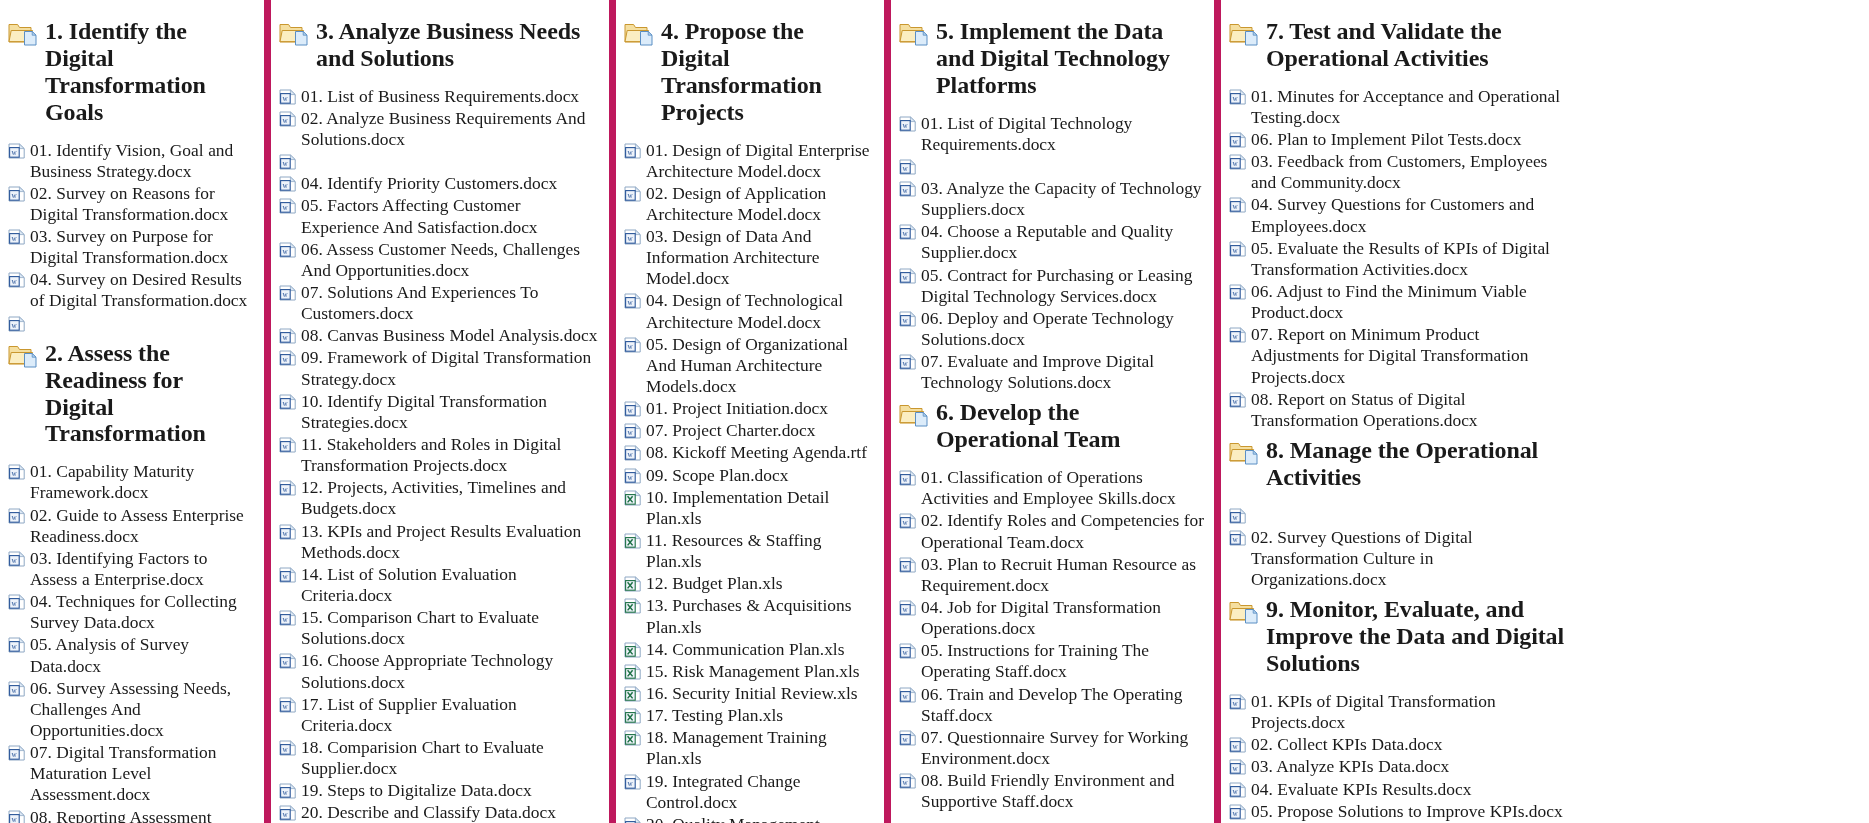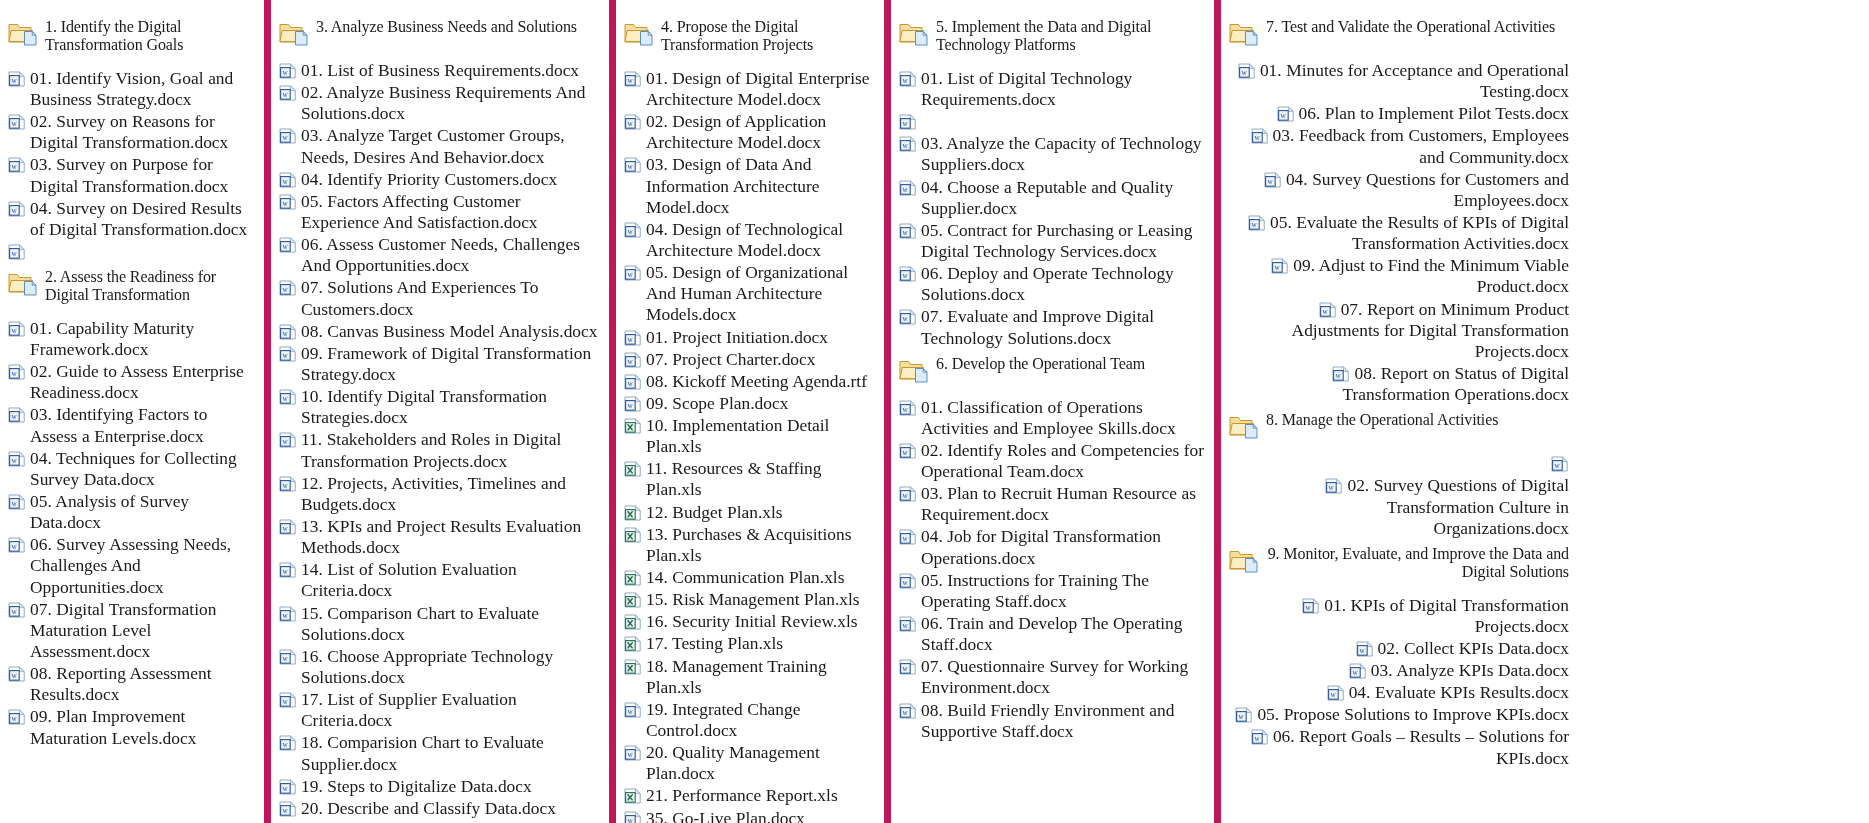--- a/index.html
+++ b/index.html
@@ -20,33 +20,33 @@
     padding:18px 8px 0 8px;
     position:relative;
     height:823px;
     overflow:hidden;
   }
   .col + .col{ border-left:7px solid #be185d; }
   .col-1{width:264px;}
   .col-2{width:345px;}
   .col-3{width:275px;}
   .col-4{width:330px;}
-  .col-5{width:363px;text-align:right;}
+  .col-5{width:363px;}
 
   
   .section{ margin-bottom:2px; }
   .sec-head{
     display:flex;
     align-items:flex-start;
     margin:6px 0 14px 0;
   }
   .section.first .sec-head{ margin-top:0; }
   .sec-title{
-    font-weight:normal;
-    font-size:16px;
+    font-weight:bold;
+    font-size:24px;
     line-height:1.12;
     letter-spacing:-0.1px;
     padding-left:7px;
     text-indent:0;
   }
   
   .files{ margin:0; padding:0; list-style:none; }
   .file{
     font-size:17.4px;
     line-height:1.215;
@@ -216,21 +216,21 @@
                 <path d="M1 1 L11.4 1 L16.2 5.6 L16.2 15 L1 15 Z" fill="#ffffff" stroke="#8fa8c4" stroke-width="1"></path>
                 <path d="M11.4 1 L16.2 5.6 L11.4 5.6 Z" fill="#dce8f5" stroke="#8fa8c4" stroke-width="0.8"></path>
                 <rect x="1.6" y="4.6" width="9.6" height="9.6" fill="#eef3fa" stroke="#2a5699" stroke-width="1.1"></rect>
                 <text x="6.1" y="11.6" font-size="7.2" font-family="Liberation Serif, serif" text-anchor="middle" fill="#2a5699">w</text>
               </svg></span><span class="lbl">02. Analyze Business Requirements And Solutions.docx</span></li>
           <li class="file"><span class="ico"><svg width="18" height="16" viewBox="0 0 18 16">
                 <path d="M1 1 L11.4 1 L16.2 5.6 L16.2 15 L1 15 Z" fill="#ffffff" stroke="#8fa8c4" stroke-width="1"></path>
                 <path d="M11.4 1 L16.2 5.6 L11.4 5.6 Z" fill="#dce8f5" stroke="#8fa8c4" stroke-width="0.8"></path>
                 <rect x="1.6" y="4.6" width="9.6" height="9.6" fill="#eef3fa" stroke="#2a5699" stroke-width="1.1"></rect>
                 <text x="6.1" y="11.6" font-size="7.2" font-family="Liberation Serif, serif" text-anchor="middle" fill="#2a5699">w</text>
-              </svg></span><span class="lbl">03. Analyze Target Customer Groups, Needs, Desires And Behavior.docx</span></li>
+              </svg></span></li>
           <li class="file"><span class="ico"><svg width="18" height="16" viewBox="0 0 18 16">
                 <path d="M1 1 L11.4 1 L16.2 5.6 L16.2 15 L1 15 Z" fill="#ffffff" stroke="#8fa8c4" stroke-width="1"></path>
                 <path d="M11.4 1 L16.2 5.6 L11.4 5.6 Z" fill="#dce8f5" stroke="#8fa8c4" stroke-width="0.8"></path>
                 <rect x="1.6" y="4.6" width="9.6" height="9.6" fill="#eef3fa" stroke="#2a5699" stroke-width="1.1"></rect>
                 <text x="6.1" y="11.6" font-size="7.2" font-family="Liberation Serif, serif" text-anchor="middle" fill="#2a5699">w</text>
               </svg></span><span class="lbl">04. Identify Priority Customers.docx</span></li>
           <li class="file"><span class="ico"><svg width="18" height="16" viewBox="0 0 18 16">
                 <path d="M1 1 L11.4 1 L16.2 5.6 L16.2 15 L1 15 Z" fill="#ffffff" stroke="#8fa8c4" stroke-width="1"></path>
                 <path d="M11.4 1 L16.2 5.6 L11.4 5.6 Z" fill="#dce8f5" stroke="#8fa8c4" stroke-width="0.8"></path>
                 <rect x="1.6" y="4.6" width="9.6" height="9.6" fill="#eef3fa" stroke="#2a5699" stroke-width="1.1"></rect>
@@ -648,21 +648,21 @@
                 <path d="M1 1 L11.4 1 L16.2 5.6 L16.2 15 L1 15 Z" fill="#ffffff" stroke="#8fa8c4" stroke-width="1"></path>
                 <path d="M11.4 1 L16.2 5.6 L11.4 5.6 Z" fill="#dce8f5" stroke="#8fa8c4" stroke-width="0.8"></path>
                 <rect x="1.6" y="4.6" width="9.6" height="9.6" fill="#eef3fa" stroke="#2a5699" stroke-width="1.1"></rect>
                 <text x="6.1" y="11.6" font-size="7.2" font-family="Liberation Serif, serif" text-anchor="middle" fill="#2a5699">w</text>
               </svg></span><span class="lbl">05. Evaluate the Results of KPIs of Digital Transformation Activities.docx</span></li>
           <li class="file"><span class="ico"><svg width="18" height="16" viewBox="0 0 18 16">
                 <path d="M1 1 L11.4 1 L16.2 5.6 L16.2 15 L1 15 Z" fill="#ffffff" stroke="#8fa8c4" stroke-width="1"></path>
                 <path d="M11.4 1 L16.2 5.6 L11.4 5.6 Z" fill="#dce8f5" stroke="#8fa8c4" stroke-width="0.8"></path>
                 <rect x="1.6" y="4.6" width="9.6" height="9.6" fill="#eef3fa" stroke="#2a5699" stroke-width="1.1"></rect>
                 <text x="6.1" y="11.6" font-size="7.2" font-family="Liberation Serif, serif" text-anchor="middle" fill="#2a5699">w</text>
-              </svg></span><span class="lbl">09. Adjust to Find the Minimum Viable Product.docx</span></li>
+              </svg></span><span class="lbl">06. Adjust to Find the Minimum Viable Product.docx</span></li>
           <li class="file"><span class="ico"><svg width="18" height="16" viewBox="0 0 18 16">
                 <path d="M1 1 L11.4 1 L16.2 5.6 L16.2 15 L1 15 Z" fill="#ffffff" stroke="#8fa8c4" stroke-width="1"></path>
                 <path d="M11.4 1 L16.2 5.6 L11.4 5.6 Z" fill="#dce8f5" stroke="#8fa8c4" stroke-width="0.8"></path>
                 <rect x="1.6" y="4.6" width="9.6" height="9.6" fill="#eef3fa" stroke="#2a5699" stroke-width="1.1"></rect>
                 <text x="6.1" y="11.6" font-size="7.2" font-family="Liberation Serif, serif" text-anchor="middle" fill="#2a5699">w</text>
               </svg></span><span class="lbl">07. Report on Minimum Product Adjustments for Digital Transformation Projects.docx</span></li>
           <li class="file"><span class="ico"><svg width="18" height="16" viewBox="0 0 18 16">
                 <path d="M1 1 L11.4 1 L16.2 5.6 L16.2 15 L1 15 Z" fill="#ffffff" stroke="#8fa8c4" stroke-width="1"></path>
                 <path d="M11.4 1 L16.2 5.6 L11.4 5.6 Z" fill="#dce8f5" stroke="#8fa8c4" stroke-width="0.8"></path>
                 <rect x="1.6" y="4.6" width="9.6" height="9.6" fill="#eef3fa" stroke="#2a5699" stroke-width="1.1"></rect>

